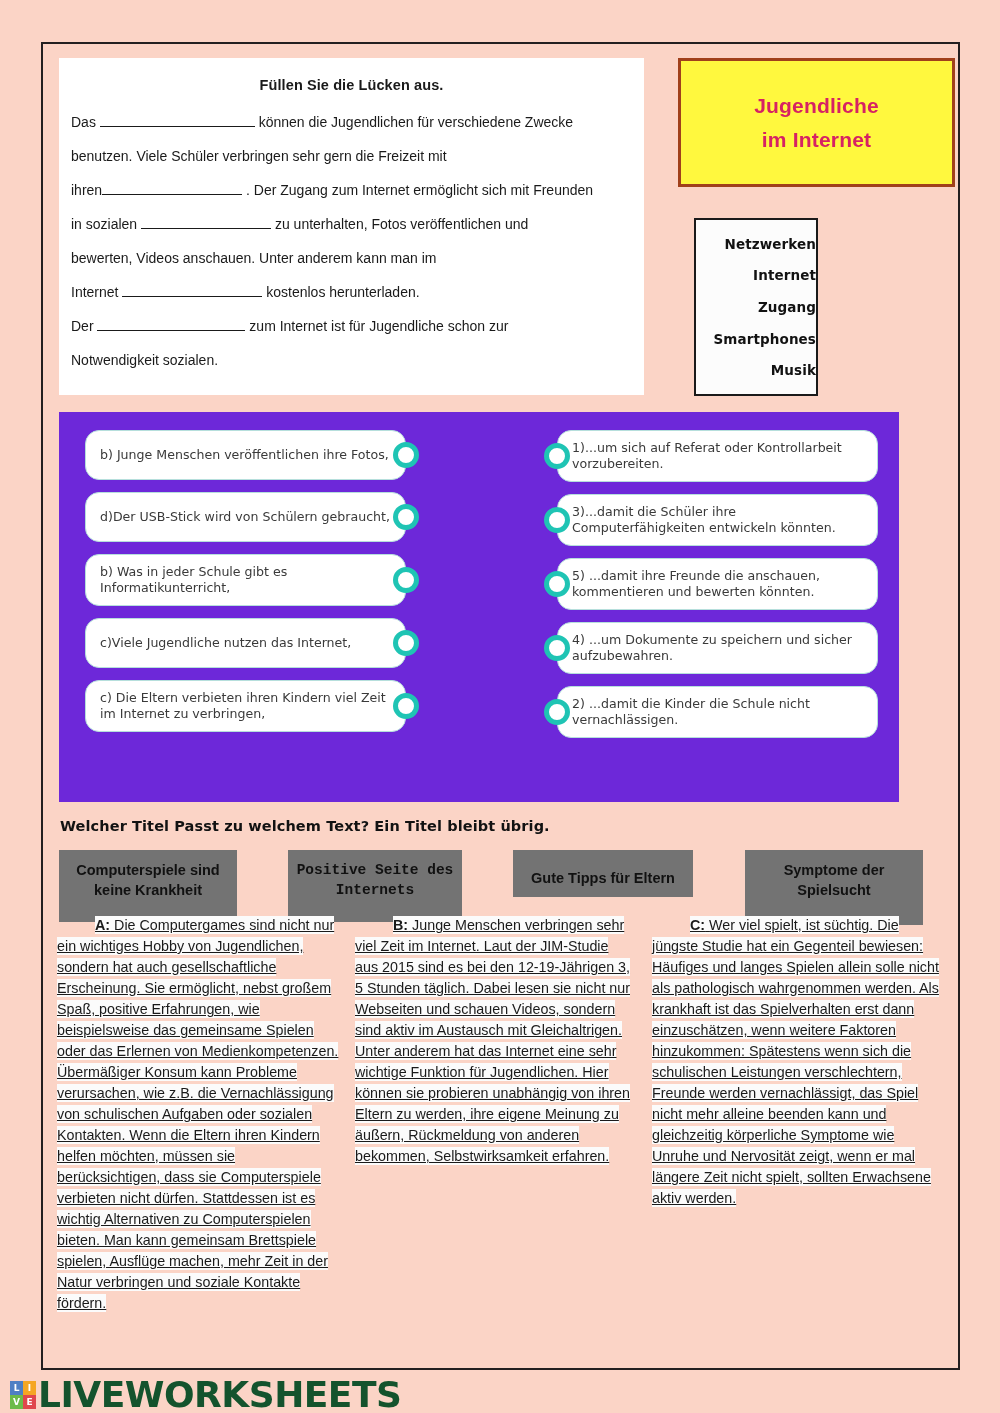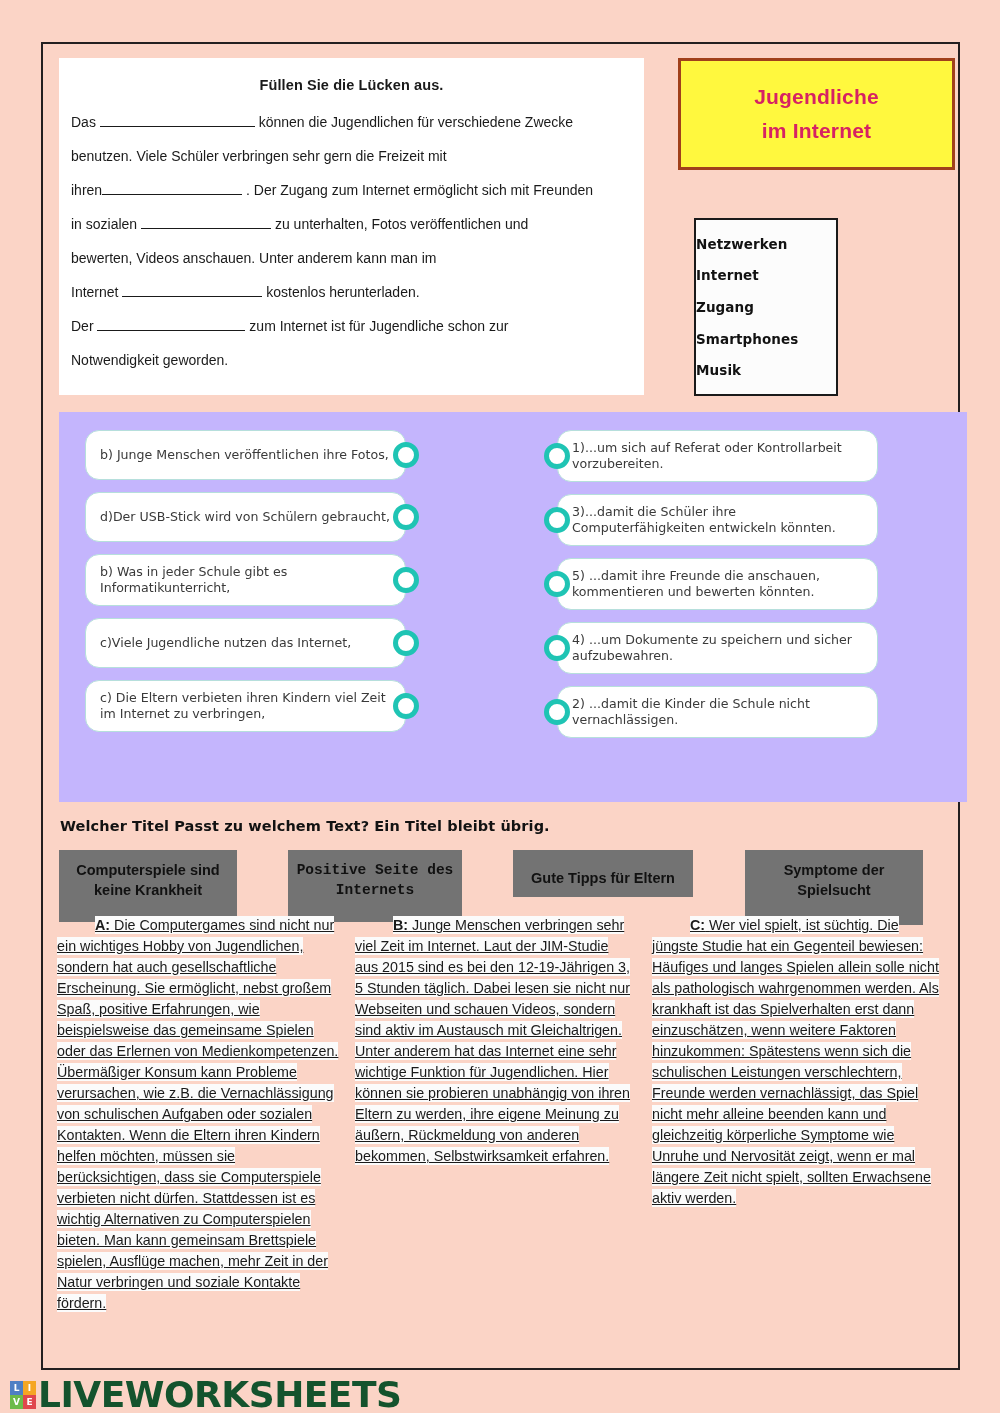--- a/index.html
+++ b/index.html
@@ -66,21 +66,21 @@
   .blank.w3 { width: 130px; }
   .blank.w4 { width: 140px; }
   .blank.w5 { width: 148px; }
 
   
   #title-banner {
     position: absolute;
     left: 678px;
     top: 58px;
     width: 277px;
-    height: 112px;
+    height: 129px;
     background: #fff83e;
     border: 3px solid #a0401b;
     box-sizing: border-box;
     display: flex;
     flex-direction: column;
     align-items: center;
     justify-content: center;
   }
   .title-line {
     color: #d62263;
@@ -88,46 +88,46 @@
     font-size: 21px;
     line-height: 34px;
     letter-spacing: 0.2px;
   }
 
   
   #word-bank {
     position: absolute;
     left: 694px;
     top: 218px;
-    width: 144px;
+    width: 124px;
     height: 178px;
     background: #fcfcfc;
     border: 2px solid #1a1a1a;
     box-sizing: border-box;
     display: flex;
     flex-direction: column;
     justify-content: space-evenly;
-    align-items: flex-start;
+    align-items: flex-end;
   }
   .word-bank-item {
     font-weight: bold;
     font-size: 13.5px;
     color: #121212;
     letter-spacing: 0.1px;
     font-family: "DejaVu Sans", sans-serif;
   }
 
   
   #match-panel {
     position: absolute;
     left: 59px;
     top: 412px;
-    width: 908px;
+    width: 840px;
     height: 390px;
-    background: #c4b5fd;
+    background: #6d28d9;
   }
   .match-col {
     position: absolute;
     top: 18px;
     width: 334px;
   }
   #match-col-left { left: 26px; }
   #match-col-right { left: 485px; }
 
   .match-item {
@@ -285,21 +285,21 @@
 
   <p class="gap-line">
     <span>Internet </span><span class="blank w4"></span><span> kostenlos herunterladen.</span>
   </p>
 
   <p class="gap-line">
     <span>Der </span><span class="blank w5"></span><span> zum Internet ist für Jugendliche schon zur</span>
   </p>
 
   <p class="gap-line">
-    <span>Notwendigkeit geworden.</span>
+    <span>Notwendigkeit sozialen.</span>
   </p>
 </div>
 
 <div id="title-banner">
   <div class="title-line">Jugendliche</div>
   <div class="title-line">im Internet</div>
 </div>
 
 <div id="word-bank">
   <div class="word-bank-item">Netzwerken</div>

